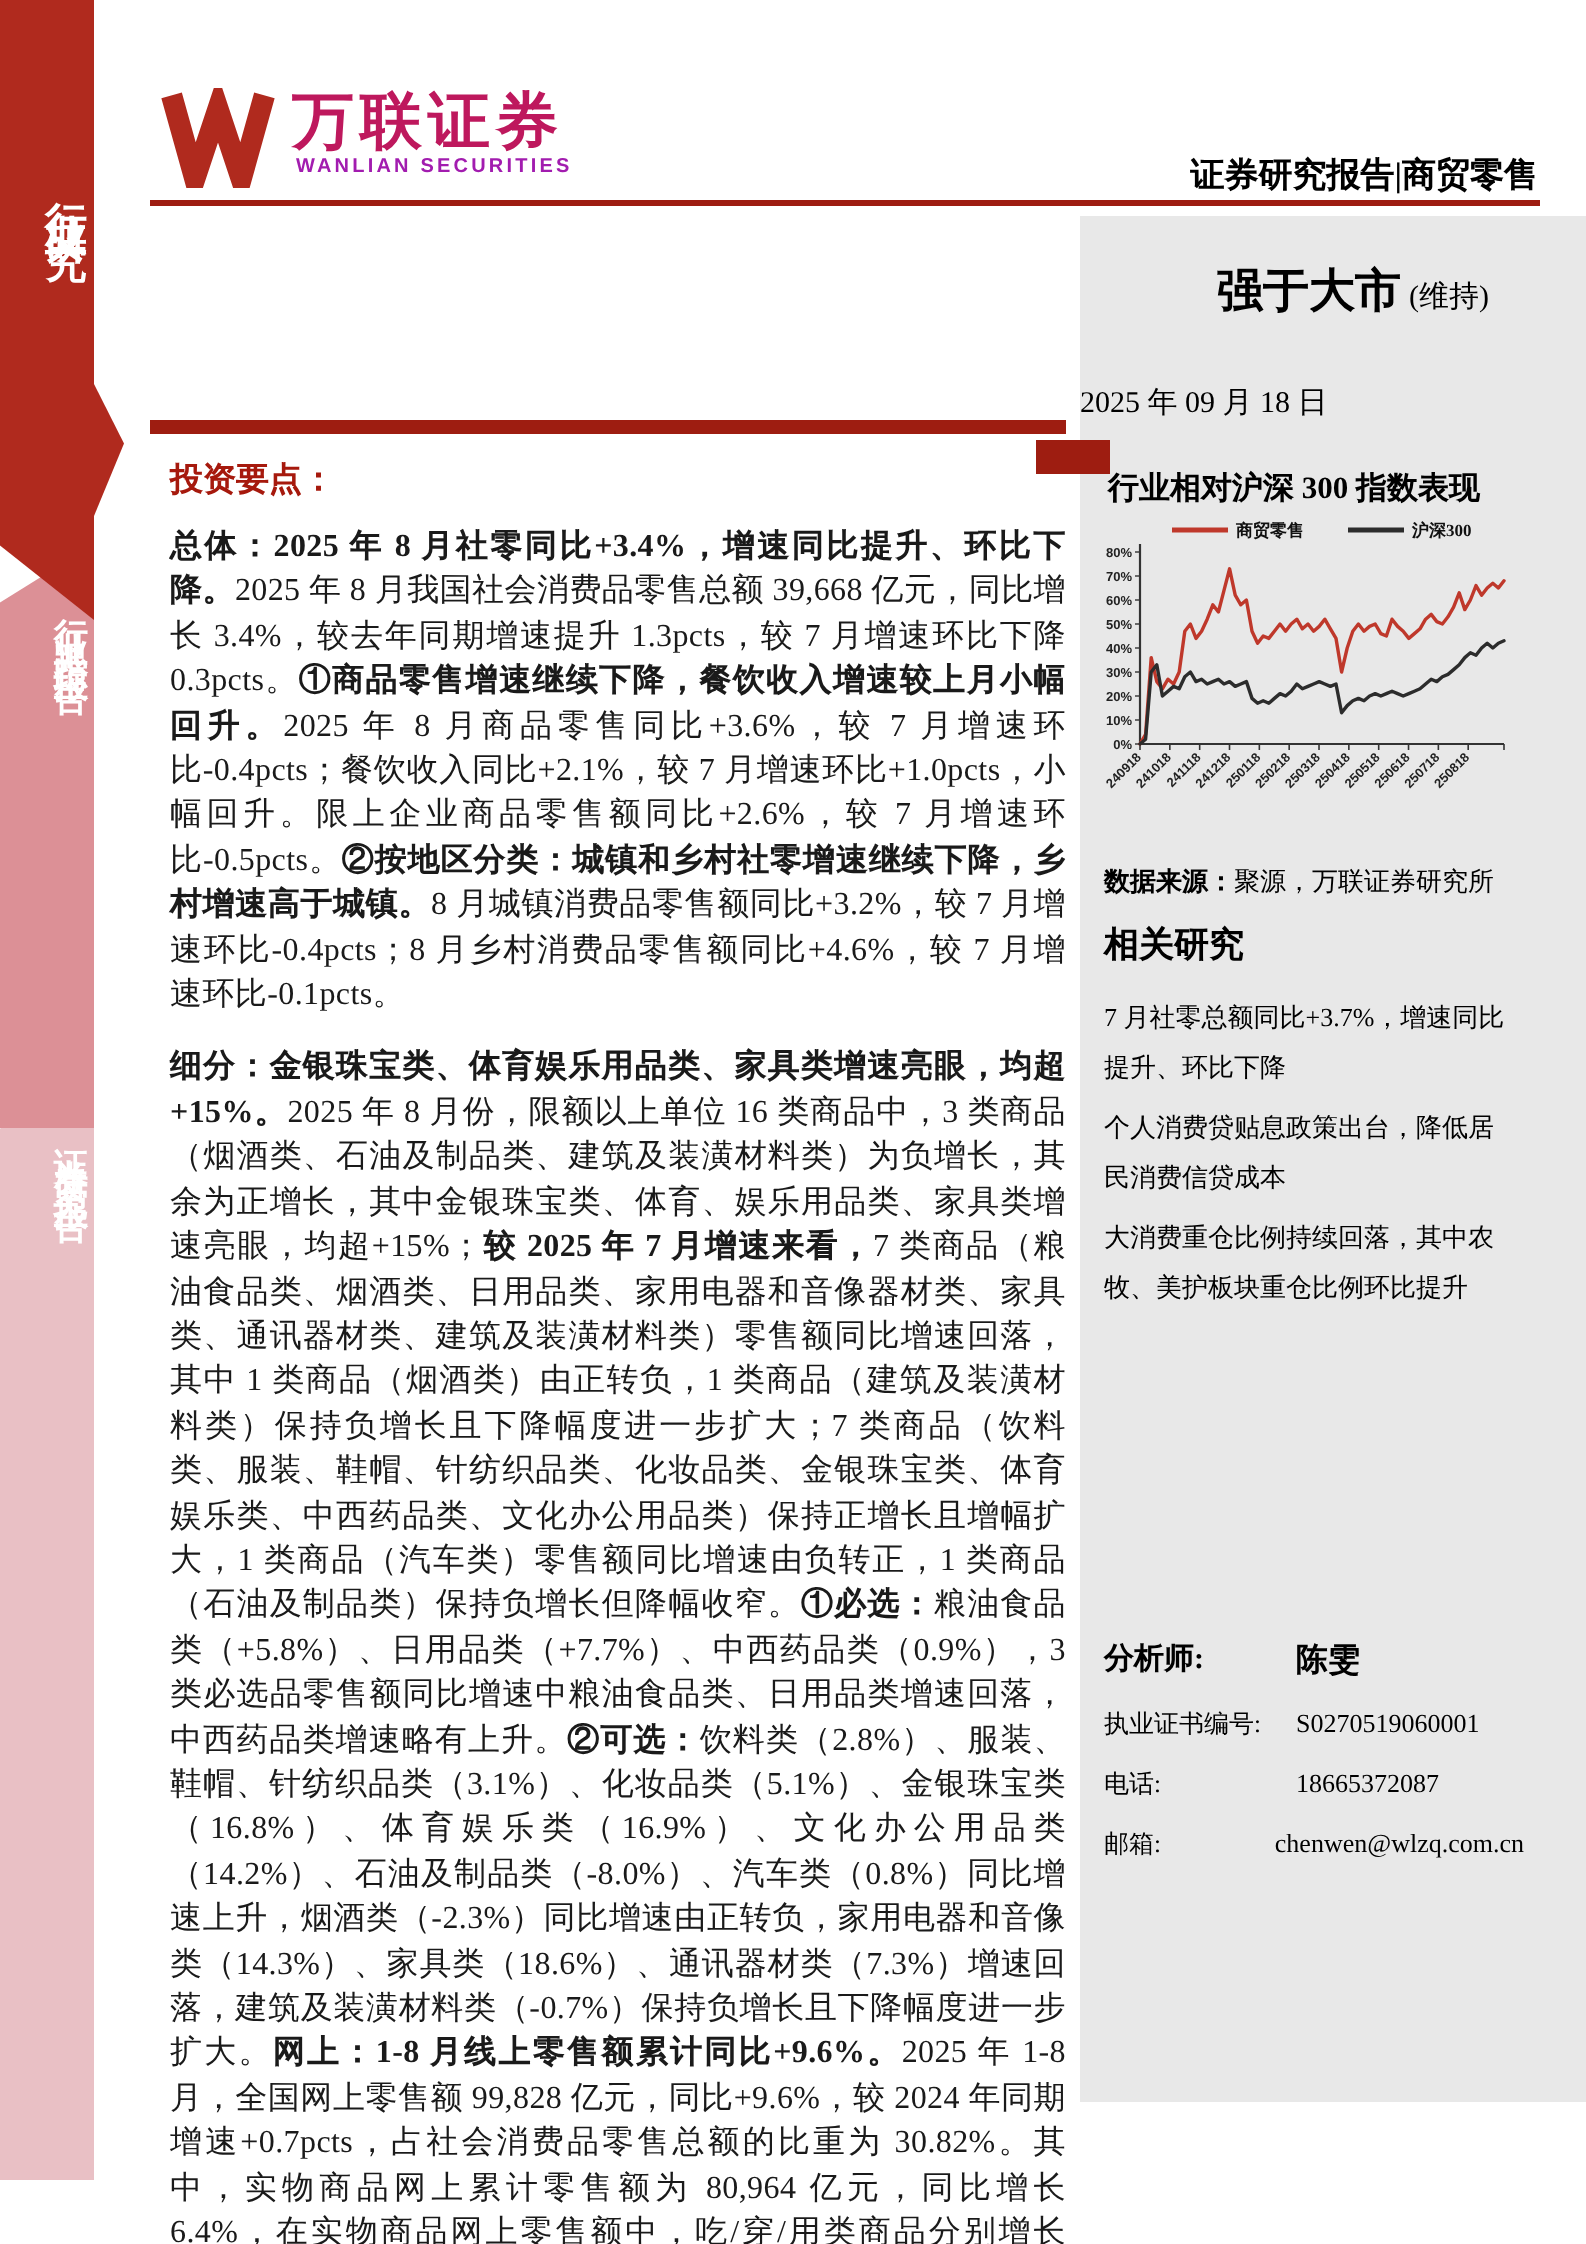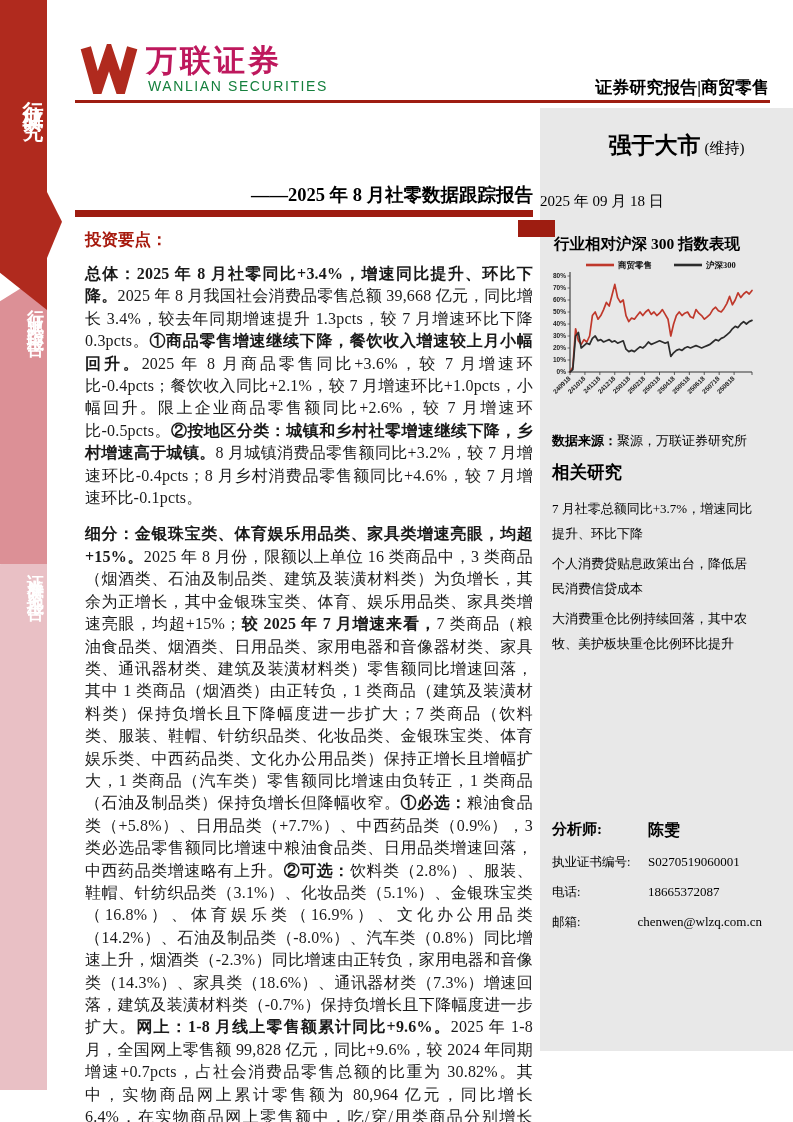--- a/index.html
+++ b/index.html
@@ -18,21 +18,21 @@
          writing-mode:vertical-rl;text-orientation:upright;letter-spacing:6px;
          display:flex;justify-content:center;font-family:"Liberation Serif","DejaVu Serif",serif;}
   .vt1{top:84px;font-size:21px;}
   .vt2{top:296px;font-size:17px;}
   .vt3{top:560px;font-size:17px;}
 
   
   .logo-w{position:absolute;left:80px;top:44px;}
   .brand-cn{position:absolute;left:146px;top:40px;font-size:31px;font-weight:bold;color:#be185d;
             letter-spacing:3px;font-family:"Liberation Sans","DejaVu Sans",sans-serif;}
-  .brand-en{position:absolute;left:148px;top:78px;font-size:14px;font-weight:normal;color:#15803d;
+  .brand-en{position:absolute;left:148px;top:78px;font-size:10px;font-weight:bold;color:#a21caf;
             letter-spacing:1.6px;font-family:"Liberation Sans","DejaVu Sans",sans-serif;}
   .header-right{position:absolute;right:24px;top:76px;font-size:17px;font-weight:bold;color:#000;}
   .rule-thin{position:absolute;left:75px;top:100px;width:695px;height:3px;background:#9e1d11;}
 
   
   .title{position:absolute;left:85px;top:112px;width:448px;font-size:23px;font-weight:bold;
          line-height:40px;color:#000;}
   .subtitle{position:absolute;left:85px;top:182px;width:448px;text-align:right;font-size:18.5px;
             font-weight:bold;color:#000;}
   .rule-thick{position:absolute;left:75px;top:210px;width:458px;height:7px;background:#9e1d11;}
@@ -85,21 +85,20 @@
   <div class="logo-w">
     <svg width="58" height="50" viewBox="0 0 60 50">
       <polyline points="6,3 18,46 30,10 42,46 54,3" fill="none" stroke="#b02a1e" stroke-width="11" stroke-linejoin="miter"></polyline>
     </svg>
   </div>
   <div class="brand-cn">万联证券</div>
   <div class="brand-en">WANLIAN SECURITIES</div>
   <div class="header-right">证券研究报告|商贸零售</div>
   <div class="rule-thin"></div>
 
-  <div class="subtitle">——2025 年 8 月社零数据跟踪报告</div>
   <div class="rule-thick"></div>
 
   <main class="body-col">
     <div class="kp-heading">投资要点：</div>
     <p class="para"><span class="b">总体：2025 年 8 月社零同比+3.4%，增速同比提升、环比下降。</span><span>2025 年 8 月我国社会消费品零售总额 39,668 亿元，同比增长 3.4%，较去年同期增速提升 1.3pcts，较 7 月增速环比下降 0.3pcts。</span><span class="b">①商品零售增速继续下降，餐饮收入增速较上月小幅回升。</span><span>2025 年 8 月商品零售同比+3.6%，较 7 月增速环比-0.4pcts；餐饮收入同比+2.1%，较 7 月增速环比+1.0pcts，小幅回升。限上企业商品零售额同比+2.6%，较 7 月增速环比-0.5pcts。</span><span class="b">②按地区分类：城镇和乡村社零增速继续下降，乡村增速高于城镇。</span><span>8 月城镇消费品零售额同比+3.2%，较 7 月增速环比-0.4pcts；8 月乡村消费品零售额同比+4.6%，较 7 月增速环比-0.1pcts。</span></p>
     <p class="para"><span class="b">细分：金银珠宝类、体育娱乐用品类、家具类增速亮眼，均超+15%。</span><span>2025 年 8 月份，限额以上单位 16 类商品中，3 类商品（烟酒类、石油及制品类、建筑及装潢材料类）为负增长，其余为正增长，其中金银珠宝类、体育、娱乐用品类、家具类增速亮眼，均超+15%；</span><span class="b">较 2025 年 7 月增速来看，</span><span>7 类商品（粮油食品类、烟酒类、日用品类、家用电器和音像器材类、家具类、通讯器材类、建筑及装潢材料类）零售额同比增速回落，其中 1 类商品（烟酒类）由正转负，1 类商品（建筑及装潢材料类）保持负增长且下降幅度进一步扩大；7 类商品（饮料类、服装、鞋帽、针纺织品类、化妆品类、金银珠宝类、体育娱乐类、中西药品类、文化办公用品类）保持正增长且增幅扩大，1 类商品（汽车类）零售额同比增速由负转正，1 类商品（石油及制品类）保持负增长但降幅收窄。</span><span class="b">①必选：</span><span>粮油食品类（+5.8%）、日用品类（+7.7%）、中西药品类（0.9%），3 类必选品零售额同比增速中粮油食品类、日用品类增速回落，中西药品类增速略有上升。</span><span class="b">②可选：</span><span>饮料类（2.8%）、服装、鞋帽、针纺织品类（3.1%）、化妆品类（5.1%）、金银珠宝类（16.8%）、体育娱乐类（16.9%）、文化办公用品类（14.2%）、石油及制品类（-8.0%）、汽车类（0.8%）同比增速上升，烟酒类（-2.3%）同比增速由正转负，家用电器和音像类（14.3%）、家具类（18.6%）、通讯器材类（7.3%）增速回落，建筑及装潢材料类（-0.7%）保持负增长且下降幅度进一步扩大。</span><span class="b">网上：1-8 月线上零售额累计同比+9.6%。</span><span>2025 年 1-8 月，全国网上零售额 99,828 亿元，同比+9.6%，较 2024 年同期增速+0.7pcts，占社会消费品零售总额的比重为 30.82%。其中，实物商品网上累计零售额为 80,964 亿元，同比增长 6.4%，在实物商品网上零售额中，吃/穿/用类商品分别增长 15.0%/2.4%/5.7%。</span></p>
 
   </main>
 
   <aside class="right-col">

